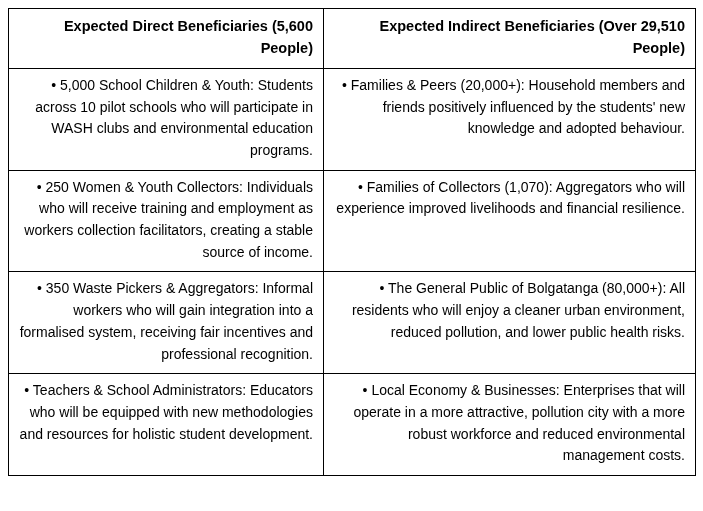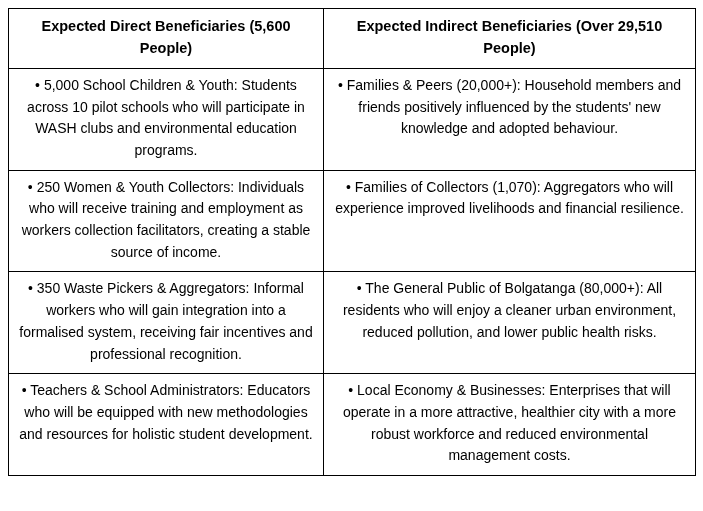--- a/index.html
+++ b/index.html
@@ -17,21 +17,21 @@
   }
   table.beneficiaries {
     border-collapse: collapse;
     width: 687px;
     table-layout: fixed;
   }
   table.beneficiaries th,
   table.beneficiaries td {
     border: 1px solid #000000;
     vertical-align: top;
-    text-align: center;
+    text-align: right;
     padding: 6px 10px 8px 10px;
     font-size: 14px;
     line-height: 1.55;
     word-wrap: break-word;
   }
   table.beneficiaries th {
     font-weight: 700;
     font-size: 14.5px;
   }
   .col-direct  { width: 315px; }
@@ -60,16 +60,16 @@
     <tr>
       <td><span class="b">• 250 Women &amp; Youth Collectors:</span><span> Individuals who will receive training and employment as workers collection facilitators, creating a stable source of income.</span></td>
       <td><span class="b">• Families of Collectors (1,070):</span><span> Aggregators who will experience improved livelihoods and financial resilience.</span></td>
     </tr>
     <tr>
       <td><span class="b">• 350 Waste Pickers &amp; Aggregators:</span><span> Informal workers who will gain integration into a formalised system, receiving fair incentives and professional recognition.</span></td>
       <td><span class="b">• The General Public of Bolgatanga (80,000+):</span><span> All residents who will enjoy a cleaner urban environment, reduced pollution, and lower public health risks.</span></td>
     </tr>
     <tr>
       <td><span class="b">• Teachers &amp; School Administrators:</span><span> Educators who will be equipped with new methodologies and resources for holistic student development.</span></td>
-      <td><span class="b">• Local Economy &amp; Businesses:</span><span> Enterprises that will operate in a more attractive, healthier city with a more robust workforce and reduced environmental management costs.</span></td>
+      <td><span class="b">• Local Economy &amp; Businesses:</span><span> Enterprises that will operate in a more attractive, pollution city with a more robust workforce and reduced environmental management costs.</span></td>
     </tr>
   </tbody>
 </table>
 
 </body></html>

